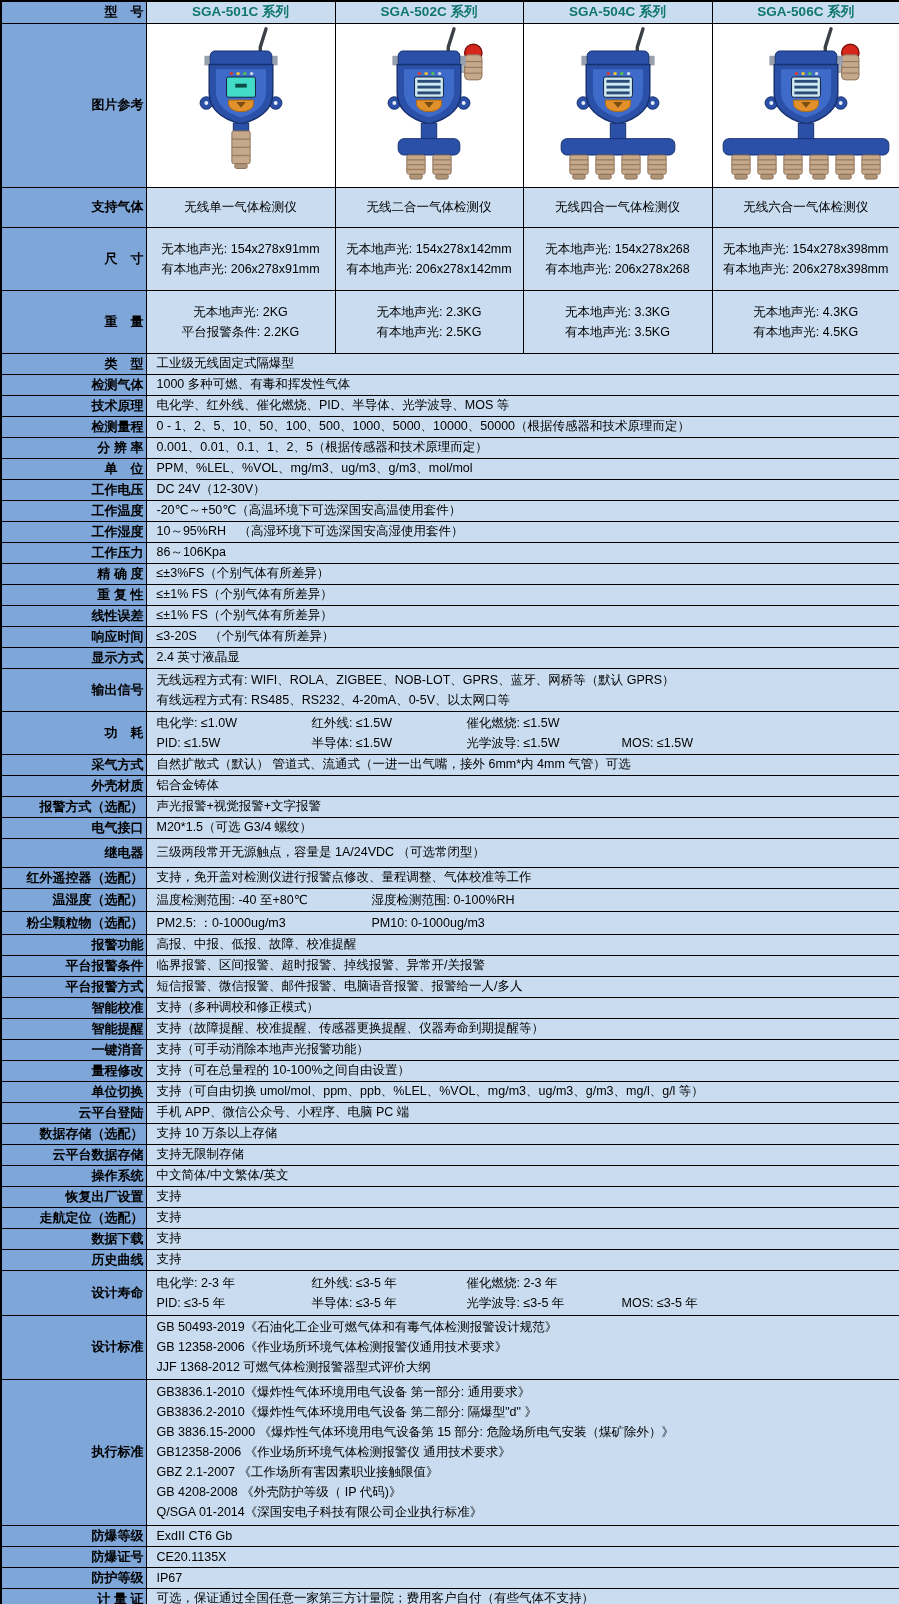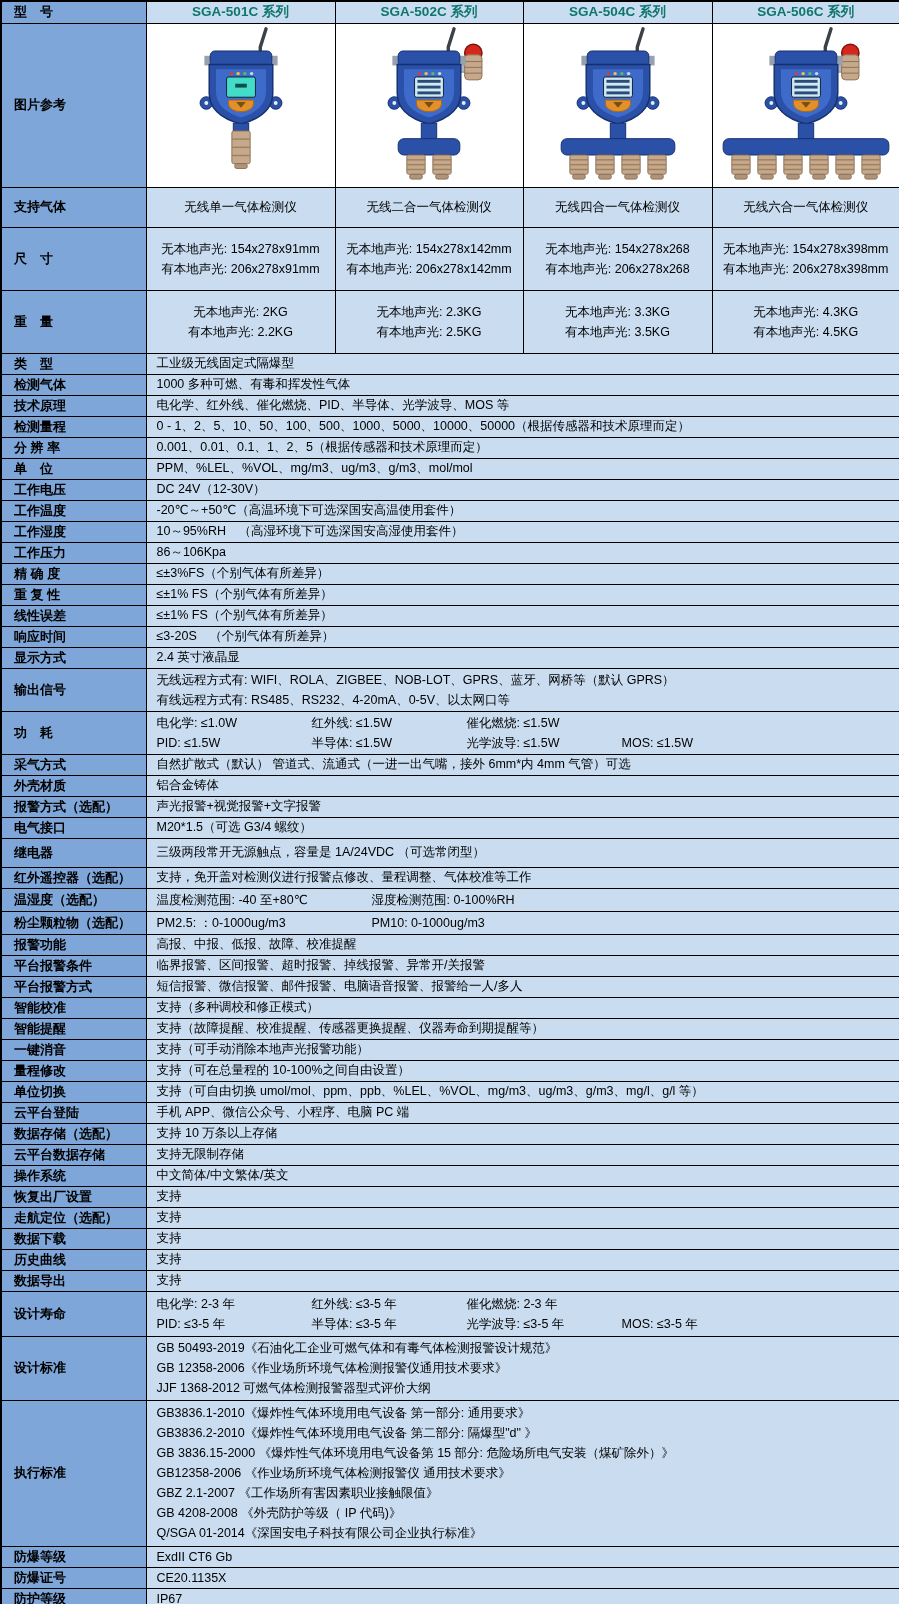--- a/index.html
+++ b/index.html
@@ -1,19 +1,19 @@
 <!DOCTYPE html>
 <html><head>
 <meta charset="utf-8">
 <style>
   html,body{margin:0;padding:0;background:#ffffff;font-family:"Liberation Sans","DejaVu Sans",sans-serif;}
   .sheet{width:899px;}
   table.spec{border-collapse:collapse;width:899px;table-layout:fixed;border:2px solid #000;}
   table.spec td{border:1px solid #000;overflow:hidden;vertical-align:middle;}
-  td.lbl{background:#7EA6D8;font-weight:bold;text-align:left;font-size:13px;color:#000;padding:0 12px;}
+  td.lbl{background:#7EA6D8;font-weight:bold;text-align:right;font-size:13px;color:#000;padding:0 2px;}
   td.mhead{background:#C9DCF0;font-weight:bold;text-align:center;font-size:13.5px;color:#0f766e;}
   td.val{background:#C9DCF0;font-size:12.5px;color:#000;padding:1px 4px 1px 10px;text-align:left;}
   td.val.cen{text-align:center;padding:11px 2px;}
   td.imgcell{background:#ffffff;text-align:center;vertical-align:middle;padding:0;}
   td.val .ln{line-height:20px;white-space:nowrap;}
   td.val .seg{display:inline-block;white-space:nowrap;vertical-align:top;}
   td.val.cen .ln2{line-height:20px;}
 </style>
 </head>
 <body>
@@ -231,21 +231,21 @@
           </td>
           <td class="val cen">
             <div class="ln2">无本地声光: 154x278x398mm</div>
             <div class="ln2">有本地声光: 206x278x398mm</div>
           </td>
         </tr>
         <tr style="height:41px">
           <td class="lbl">重　量</td>
           <td class="val cen">
             <div class="ln2">无本地声光: 2KG</div>
-            <div class="ln2">有本地声光: 2.2KG</div>
+            <div class="ln2">平台报警条件: 2.2KG</div>
           </td>
           <td class="val cen">
             <div class="ln2">无本地声光: 2.3KG</div>
             <div class="ln2">有本地声光: 2.5KG</div>
           </td>
           <td class="val cen">
             <div class="ln2">无本地声光: 3.3KG</div>
             <div class="ln2">有本地声光: 3.5KG</div>
           </td>
           <td class="val cen">
@@ -418,24 +418,20 @@
         <tr style="height:21px">
           <td class="lbl">走航定位（选配）</td>
           <td class="val" colspan="4">支持</td>
         </tr>
         <tr style="height:21px">
           <td class="lbl">数据下载</td>
           <td class="val" colspan="4">支持</td>
         </tr>
         <tr style="height:21px">
           <td class="lbl">历史曲线</td>
-          <td class="val" colspan="4">支持</td>
-        </tr>
-        <tr style="height:21px">
-          <td class="lbl">数据导出</td>
           <td class="val" colspan="4">支持</td>
         </tr>
         <tr style="height:45px">
           <td class="lbl">设计寿命</td>
           <td class="val" colspan="4">
             <div class="ln"><span class="seg" style="min-width:155px">电化学: 2-3 年</span><span class="seg" style="min-width:155px">红外线: ≤3-5 年</span><span class="seg">催化燃烧: 2-3 年</span></div>
             <div class="ln"><span class="seg" style="min-width:155px">PID: ≤3-5 年</span><span class="seg" style="min-width:155px">半导体: ≤3-5 年</span><span class="seg" style="min-width:155px">光学波导: ≤3-5 年</span><span class="seg">MOS: ≤3-5 年</span></div>
           </td>
         </tr>
         <tr style="height:64px">

